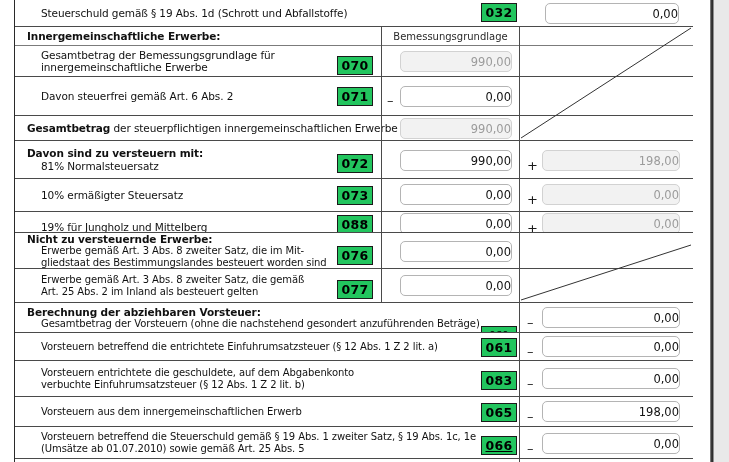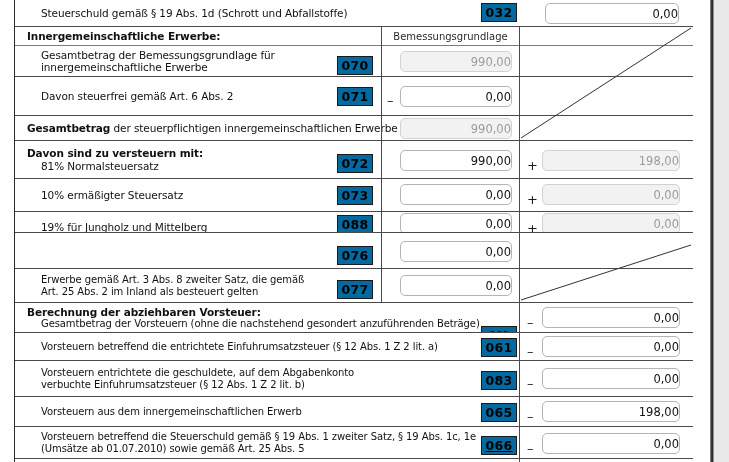--- a/index.html
+++ b/index.html
@@ -87,21 +87,21 @@
   }
   .txt.b { font-weight: bold; }
   .txt.ind { padding-left: 14px; }
   .txt.tiny { font-size: 10px; line-height: 11.6px; }
 
   
   .kz {
     position: absolute;
     width: 36px; height: 19px;
     border: 1.4px solid #1a1a1a;
-    background: #0369a1;
+    background: #22c55e;
     font-size: 12.5px;
     font-weight: bold;
     color: #000000;
     display: flex; align-items: center; justify-content: center;
     letter-spacing: 0.3px;
   }
 
   
   .sign {
     position: absolute;
@@ -255,20 +255,25 @@
       <div class="c-base">
         <div class="fld" style="left:18px;top:1px;width:112px;">0,00</div>
       </div>
       <div class="c-tax">
         <div class="sign" style="left:7px;top:10px;">+</div>
         <div class="fld ro" style="left:22px;top:1px;width:138px;">0,00</div>
       </div>
     </div>
 
     <div class="row" style="top:232px;height:36px;">
+      <div class="c-label">
+        <div class="txt b">Nicht zu versteuernde Erwerbe:</div>
+        <div class="txt tiny ind">Erwerbe gemäß Art. 3 Abs. 8 zweiter Satz, die im Mit-</div>
+        <div class="txt tiny ind">gliedstaat des Bestimmungslandes besteuert worden sind</div>
+      </div>
       <div class="c-kz">
         <div class="kz" style="left:20px;top:13px;">076</div>
       </div>
       <div class="c-base">
         <div class="fld" style="left:18px;top:8px;width:112px;">0,00</div>
       </div>
       <div class="c-tax"></div>
     </div>
 
     <div class="row" style="top:268px;height:34px;">

